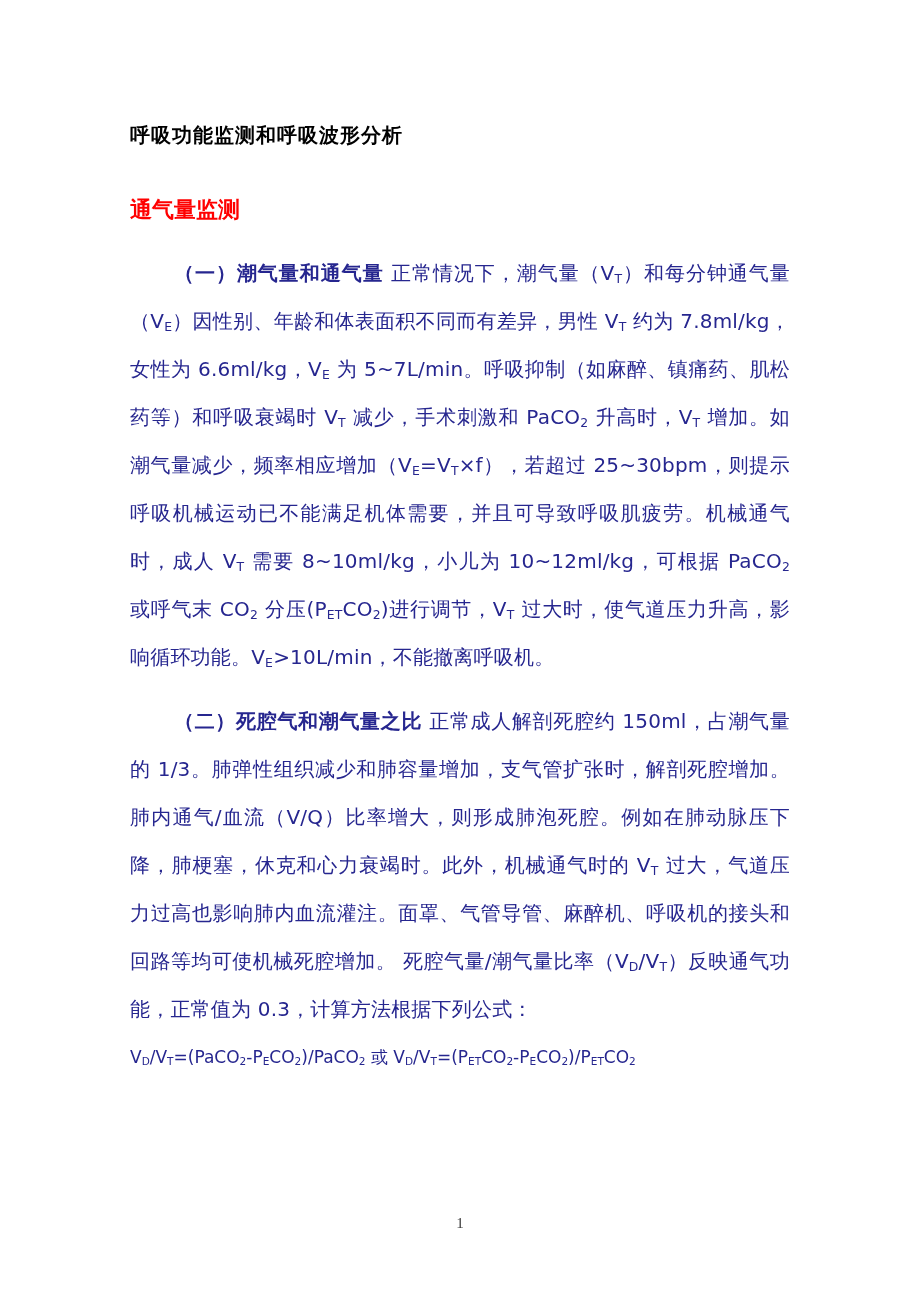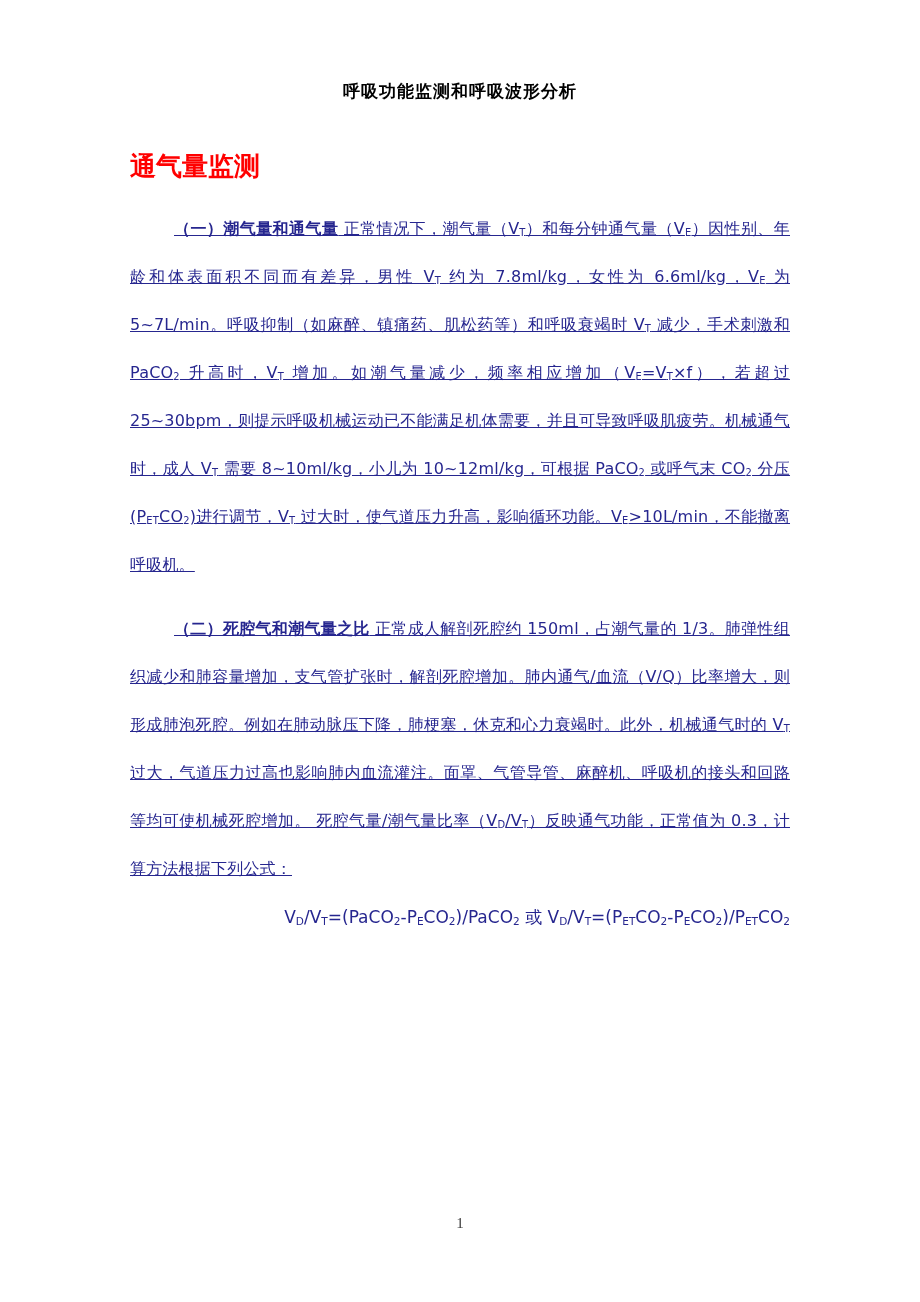--- a/index.html
+++ b/index.html
@@ -19,54 +19,52 @@
   .page{
     position:relative;
     width:920px;height:1302px;
     background:var(--paper);
   }
   .content{
     padding:0 130px;
   }
   .title{
     margin:0;
-    padding-top:76px;
-    font-size:17px;
+    padding-top:120px;
+    font-size:20px;
     line-height:30px;
     font-weight:bold;
-    text-align:center;
     color:var(--title-color);
     letter-spacing:1px;
   }
   .section{
     margin:45px 0 0 0;
-    font-size:26px;
+    font-size:22px;
     line-height:30px;
     font-weight:bold;
     color:var(--heading-color);
   }
   .para{
     margin:0;
-    font-size:16px;
+    font-size:20px;
     line-height:48px;
     text-align:justify;
     text-indent:44px;
     color:var(--body-color);
     letter-spacing:0.2px;
-    text-decoration:underline;
   }
   .para-1{margin-top:24px;}
   .para-2{margin-top:16px;}
   .para-3{margin-top:6px;}
   .lead{font-weight:bold;}
   .formula{
     margin-top:2px;
     font-size:17px;
     line-height:44px;
-    text-align:right;
+    text-align:left;
     color:var(--body-color);
     white-space:nowrap;
   }
   sub{
     font-size:0.62em;
     line-height:0;
     vertical-align:-0.22em;
   }
   .page-number{
     position:absolute;

